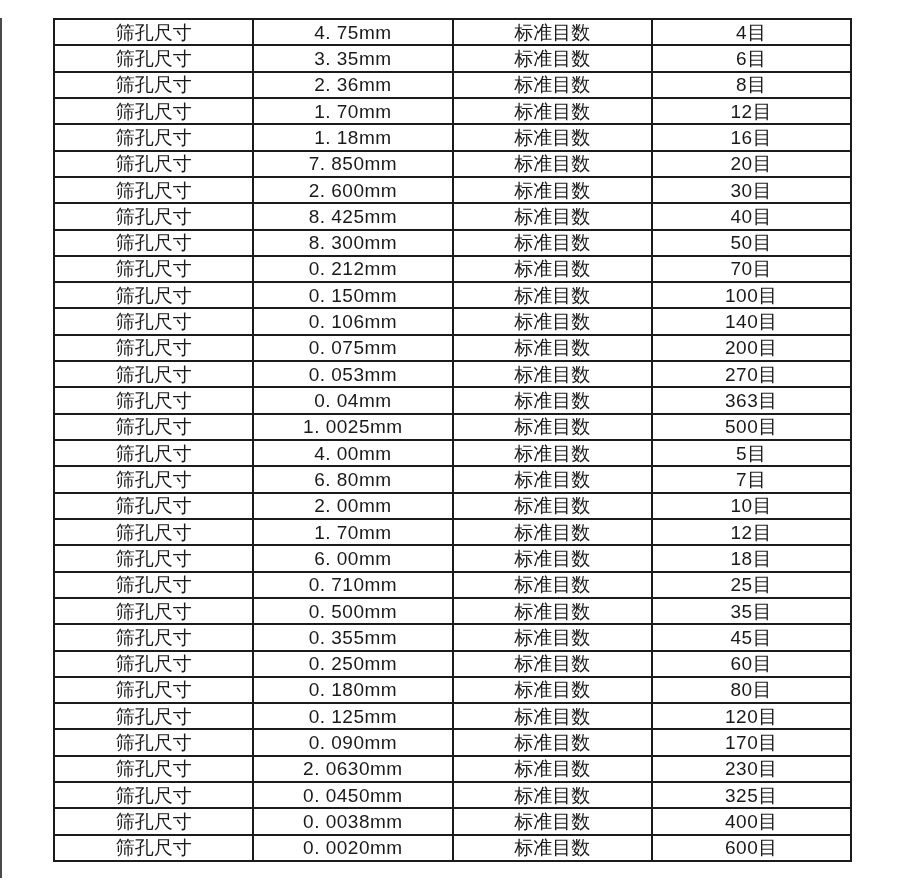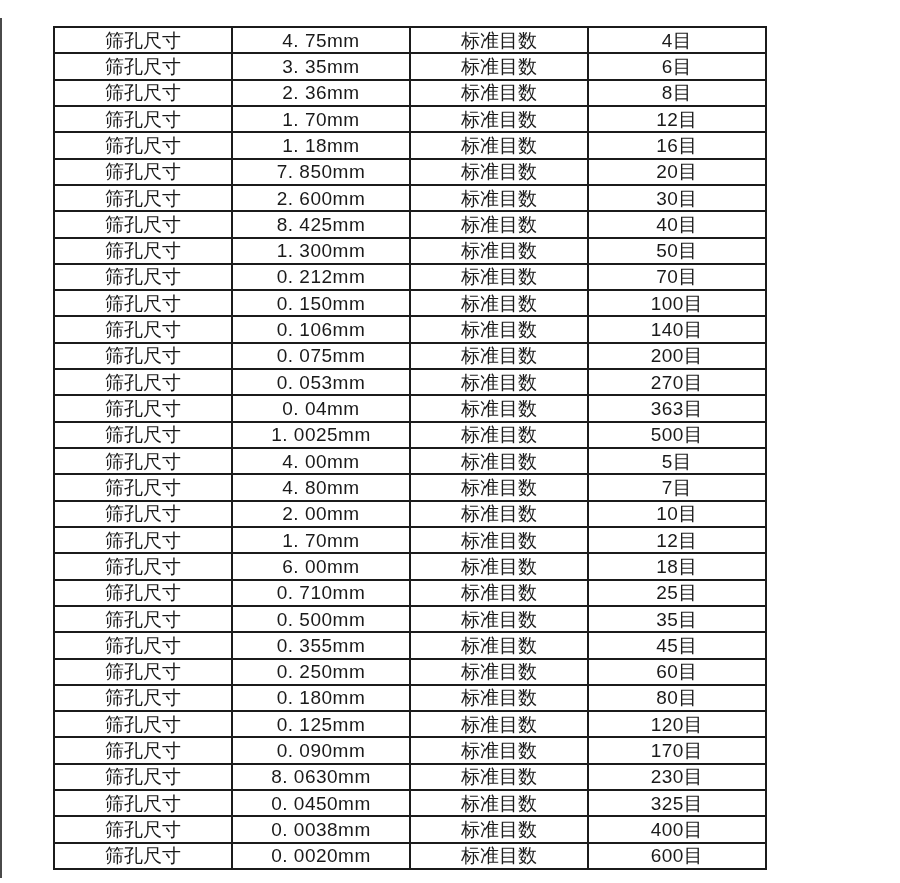--- a/index.html
+++ b/index.html
@@ -20,22 +20,22 @@
     position: absolute;
     left: 0;
     top: 18px;
     width: 2px;
     height: 860px;
     background: #4a4a4a;
   }
   table.mesh-table {
     position: absolute;
     left: 53px;
-    top: 26px;
-    width: 714px;
+    top: 18px;
+    width: 799px;
     height: 844px;
     border-collapse: collapse;
     table-layout: fixed;
   }
   table.mesh-table td {
     border: 2px solid #1b1b1b;
     text-align: center;
     vertical-align: middle;
     padding: 0;
     color: #1a1a1a;
@@ -100,21 +100,21 @@
     <td class="value-cell">30目</td>
   </tr>
         <tr>
     <td class="label-cell">筛孔尺寸</td>
     <td class="value-cell">8. 425mm</td>
     <td class="label-cell">标准目数</td>
     <td class="value-cell">40目</td>
   </tr>
         <tr>
     <td class="label-cell">筛孔尺寸</td>
-    <td class="value-cell">1. 300mm</td>
+    <td class="value-cell">8. 300mm</td>
     <td class="label-cell">标准目数</td>
     <td class="value-cell">50目</td>
   </tr>
         <tr>
     <td class="label-cell">筛孔尺寸</td>
     <td class="value-cell">0. 212mm</td>
     <td class="label-cell">标准目数</td>
     <td class="value-cell">70目</td>
   </tr>
         <tr>
@@ -154,21 +154,21 @@
     <td class="value-cell">500目</td>
   </tr>
         <tr>
     <td class="label-cell">筛孔尺寸</td>
     <td class="value-cell">4. 00mm</td>
     <td class="label-cell">标准目数</td>
     <td class="value-cell">5目</td>
   </tr>
         <tr>
     <td class="label-cell">筛孔尺寸</td>
-    <td class="value-cell">4. 80mm</td>
+    <td class="value-cell">6. 80mm</td>
     <td class="label-cell">标准目数</td>
     <td class="value-cell">7目</td>
   </tr>
         <tr>
     <td class="label-cell">筛孔尺寸</td>
     <td class="value-cell">2. 00mm</td>
     <td class="label-cell">标准目数</td>
     <td class="value-cell">10目</td>
   </tr>
         <tr>
@@ -220,21 +220,21 @@
     <td class="value-cell">120目</td>
   </tr>
         <tr>
     <td class="label-cell">筛孔尺寸</td>
     <td class="value-cell">0. 090mm</td>
     <td class="label-cell">标准目数</td>
     <td class="value-cell">170目</td>
   </tr>
         <tr>
     <td class="label-cell">筛孔尺寸</td>
-    <td class="value-cell">8. 0630mm</td>
+    <td class="value-cell">2. 0630mm</td>
     <td class="label-cell">标准目数</td>
     <td class="value-cell">230目</td>
   </tr>
         <tr>
     <td class="label-cell">筛孔尺寸</td>
     <td class="value-cell">0. 0450mm</td>
     <td class="label-cell">标准目数</td>
     <td class="value-cell">325目</td>
   </tr>
         <tr>

